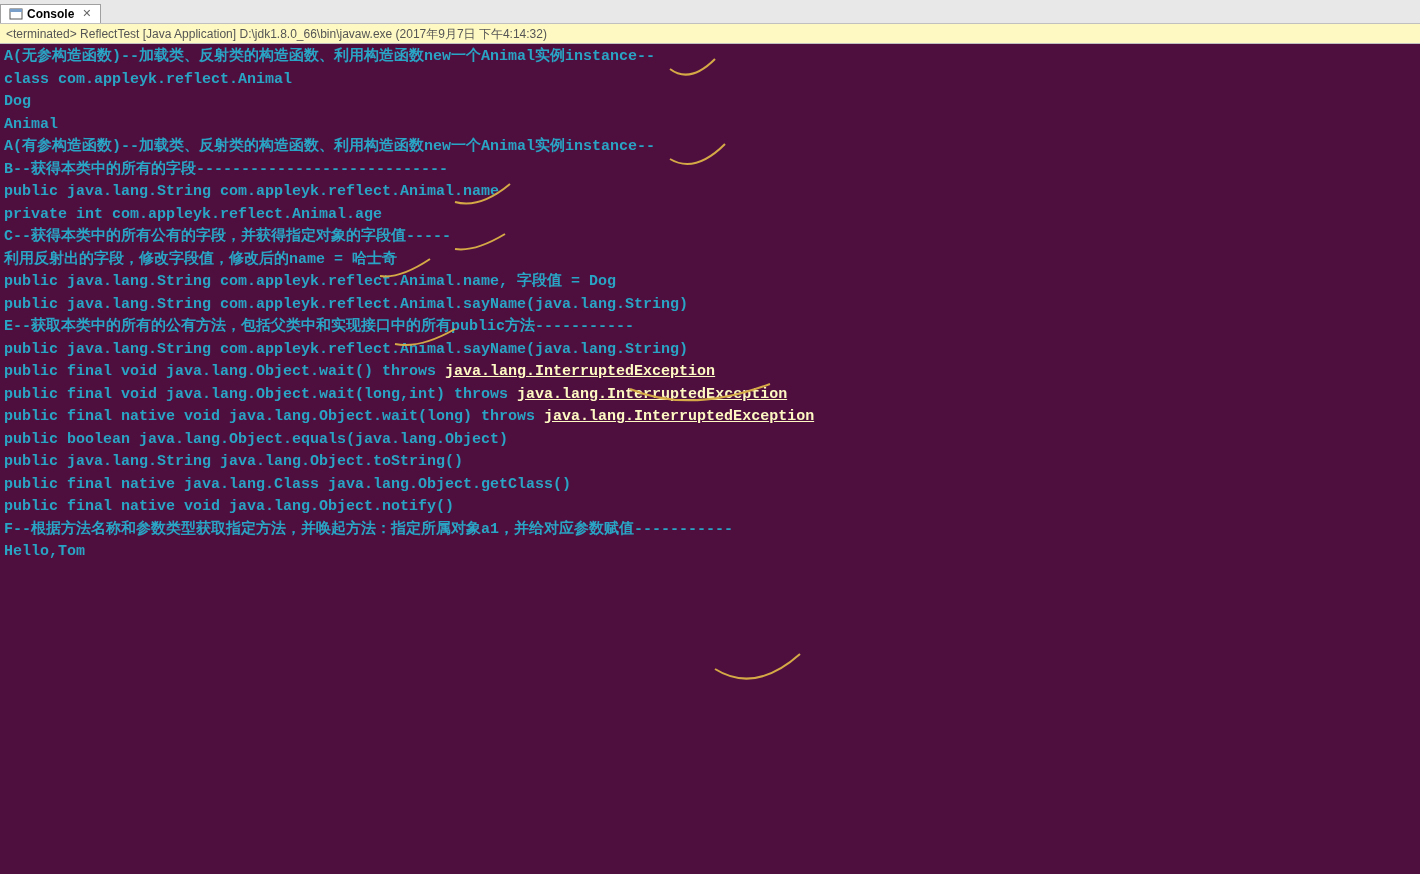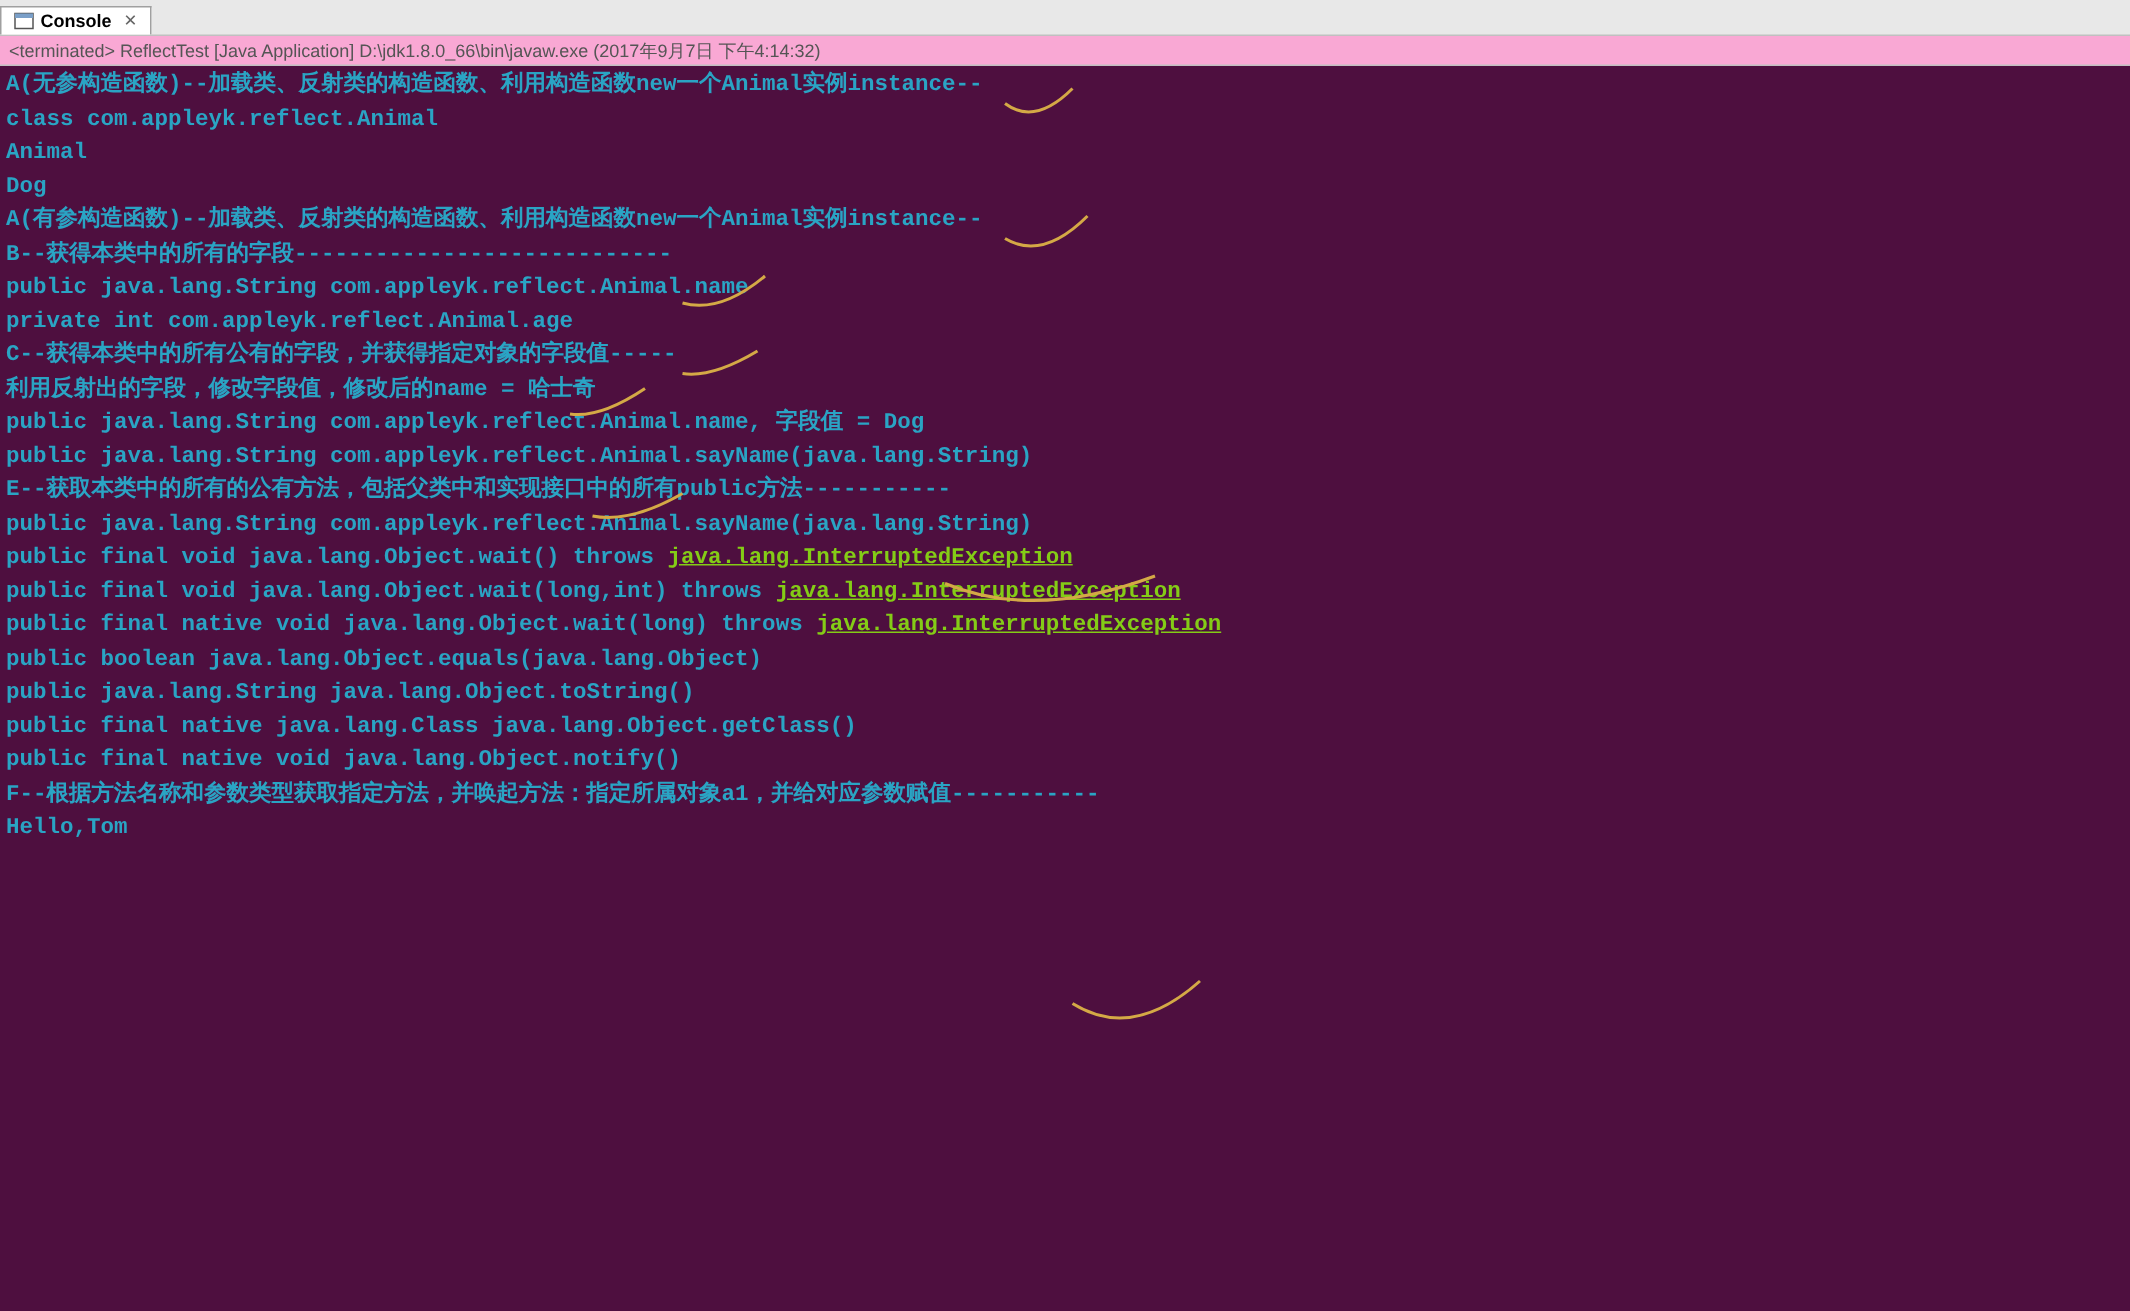--- a/index.html
+++ b/index.html
@@ -41,21 +41,21 @@
     .tab-label {
       font-weight: bold;
     }
     .tab-close {
       margin-left: 4px;
       font-size: 11px;
       color: #666;
       cursor: pointer;
     }
     .status-bar {
-      background: #f9a8d4;
+      background: #fef9c3;
       border-bottom: 1px solid #c0c0c0;
       padding: 2px 6px;
       font-size: 12px;
       color: #555;
       height: 20px;
     }
     .console-output {
       background: #4e0f3f;
       height: calc(874px - 44px);
       padding: 2px 4px;
@@ -64,21 +64,21 @@
       line-height: 22.5px;
       position: relative;
       color: #2aa4c4;
       overflow: hidden;
       font-weight: bold;
     }
     .line {
       white-space: pre;
     }
     .link {
-      color: #84cc16;
+      color: #fef9c3;
       text-decoration: underline;
     }
     .svg-overlay {
       position: absolute;
       top: 0;
       left: 0;
       pointer-events: none;
     }
   </style>
 </head>
@@ -105,22 +105,22 @@
     <path d="M 670 115 Q 695 130 725 100" stroke="#d4a946" stroke-width="2" fill="none"></path>
     <path d="M 455 158 Q 480 165 510 140" stroke="#d4a946" stroke-width="2" fill="none"></path>
     <path d="M 455 205 Q 475 208 505 190" stroke="#d4a946" stroke-width="2" fill="none"></path>
     <path d="M 380 232 Q 400 235 430 215" stroke="#d4a946" stroke-width="2" fill="none"></path>
     <path d="M 395 300 Q 420 305 455 285" stroke="#d4a946" stroke-width="2" fill="none"></path>
     <path d="M 630 345 Q 690 370 770 340" stroke="#d4a946" stroke-width="2" fill="none"></path>
     <path d="M 715 625 Q 755 650 800 610" stroke="#d4a946" stroke-width="2" fill="none"></path>
   </svg>
 <div class="line">A(无参构造函数)--加载类、反射类的构造函数、利用构造函数new一个Animal实例instance--</div>
     <div class="line">class com.appleyk.reflect.Animal</div>
+    <div class="line">Dog</div>
     <div class="line">Animal</div>
-    <div class="line">Dog</div>
     <div class="line">A(有参构造函数)--加载类、反射类的构造函数、利用构造函数new一个Animal实例instance--</div>
     <div class="line">B--获得本类中的所有的字段----------------------------</div>
     <div class="line">public java.lang.String com.appleyk.reflect.Animal.name</div>
     <div class="line">private int com.appleyk.reflect.Animal.age</div>
     <div class="line">C--获得本类中的所有公有的字段，并获得指定对象的字段值-----</div>
     <div class="line">利用反射出的字段，修改字段值，修改后的name = 哈士奇</div>
     <div class="line">public java.lang.String com.appleyk.reflect.Animal.name, 字段值 = Dog</div>
     <div class="line">public java.lang.String com.appleyk.reflect.Animal.sayName(java.lang.String)</div>
     <div class="line">E--获取本类中的所有的公有方法，包括父类中和实现接口中的所有public方法-----------</div>
     <div class="line">public java.lang.String com.appleyk.reflect.Animal.sayName(java.lang.String)</div>

